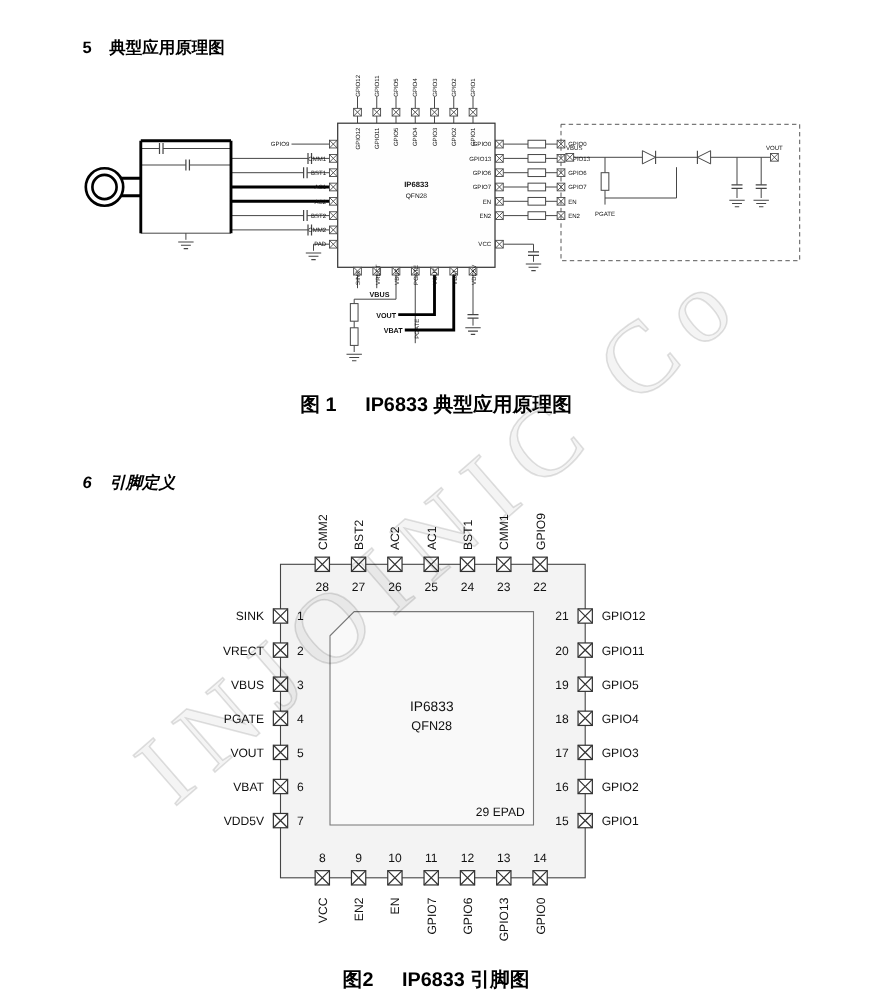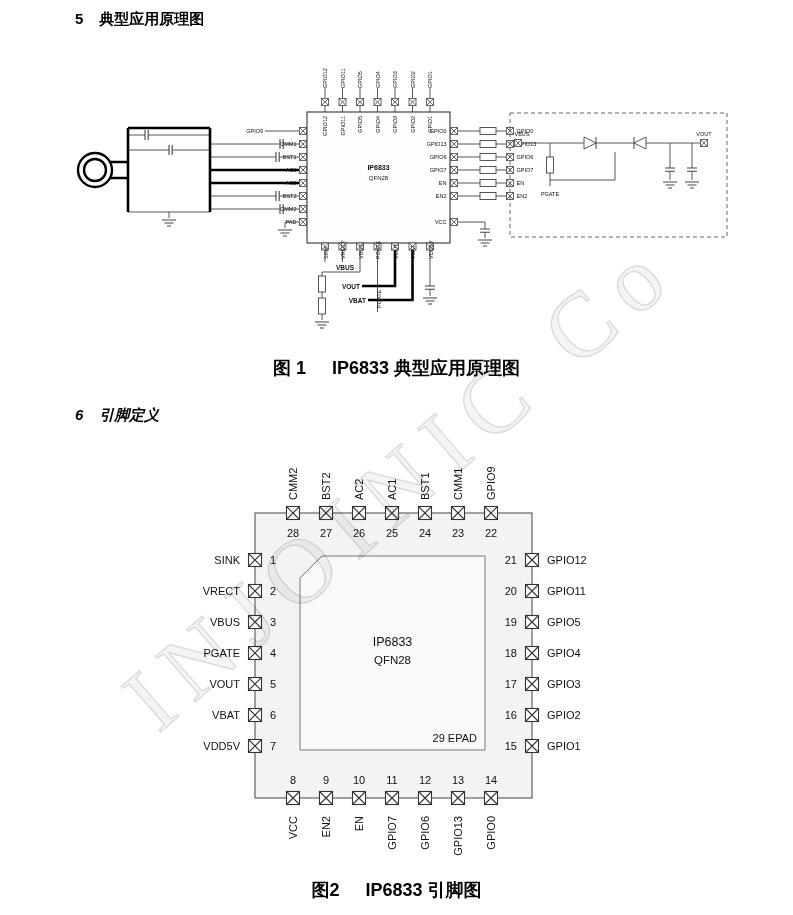--- a/index.html
+++ b/index.html
@@ -17,21 +17,21 @@
     position:absolute; left:-30px; top:430px; width:860px;
     text-align:center; white-space:nowrap;
     transform:rotate(-41deg);
     font-family:"Liberation Serif","DejaVu Serif",serif;
     font-size:92px; letter-spacing:16px;
     color:rgba(0,0,0,0.045);
     -webkit-text-stroke:1.5px rgba(0,0,0,0.12);
     z-index:5; pointer-events:none;
   }
 
-  .sec-head { position:absolute; font-size:15px; font-weight:bold; color:#000; white-space:nowrap; }
+  .sec-head { position:absolute; font-size:15px; font-weight:bold; color:#000; white-space:nowrap;margin-top:24px; }
   #sec5 { left:75px; top:10px; }
   #sec6 { left:75px; top:406px;font-style:italic; }
   .sec-num { display:inline-block; margin-right:16px; }
 
   .fig-cap { position:absolute; width:100%; text-align:center; font-size:18px; font-weight:bold; color:#000; }
   #cap1 { top:356px; }
   #cap2 { top:878px; }
   .cap-label { display:inline-block; margin-right:26px; }
 
   svg { position:absolute; overflow:visible; }

